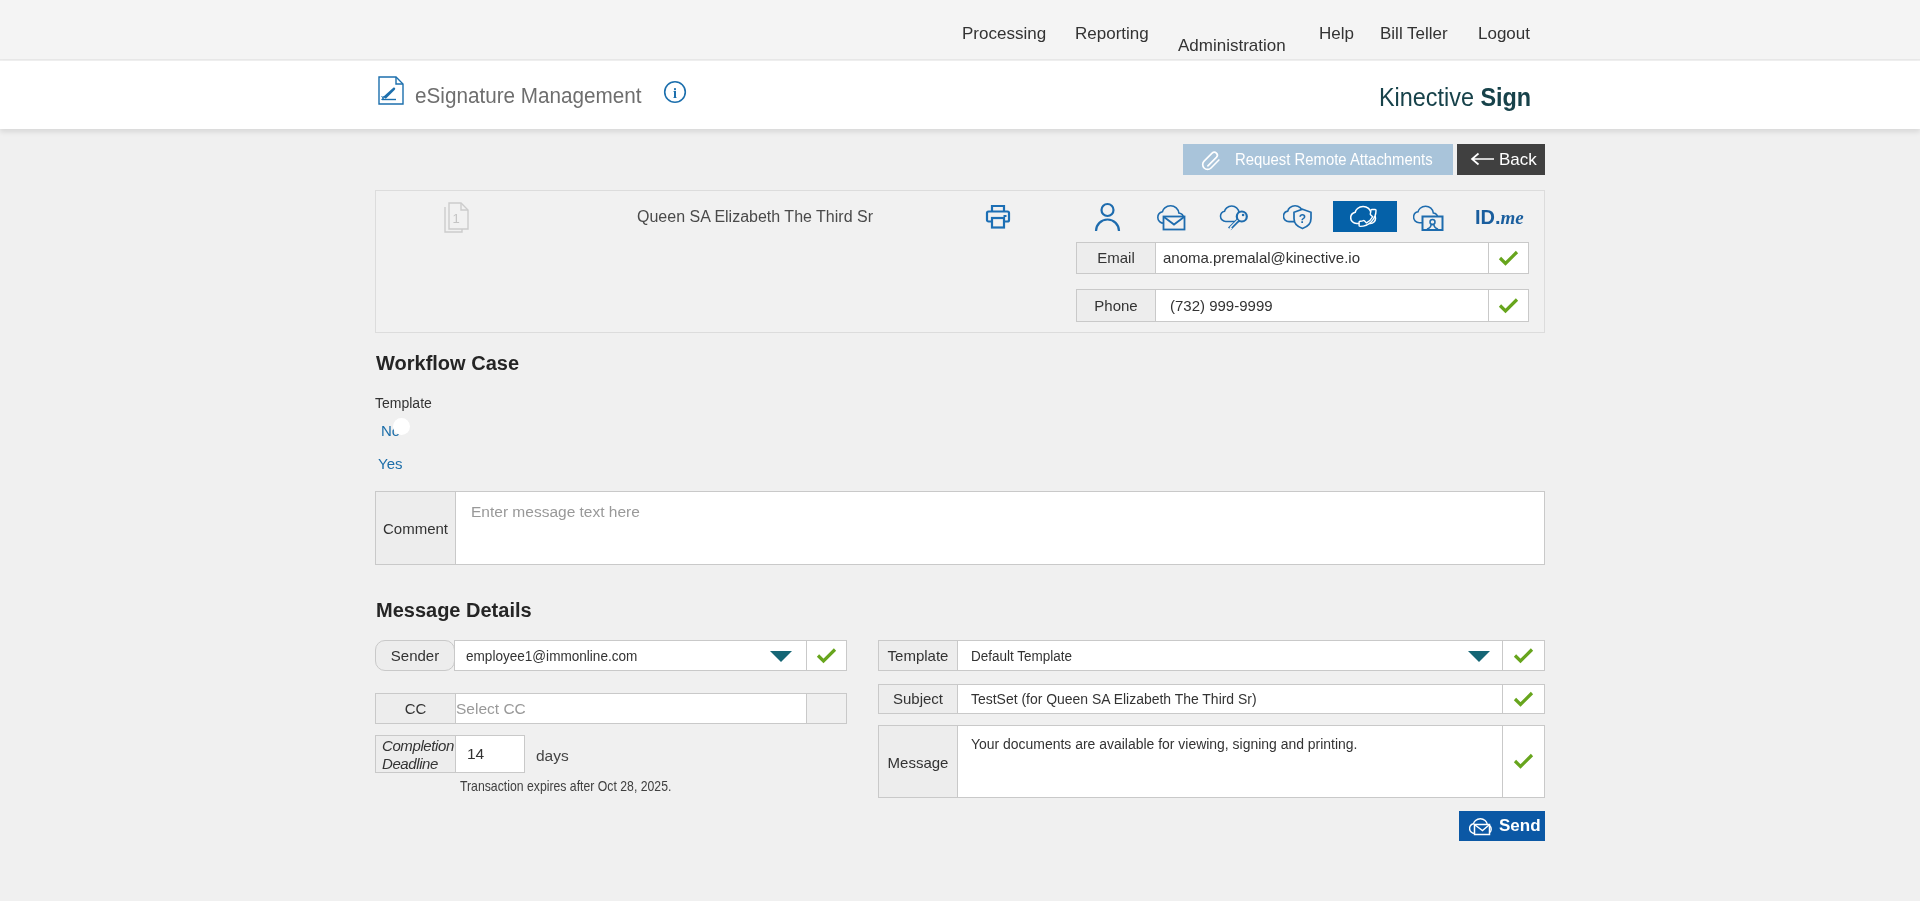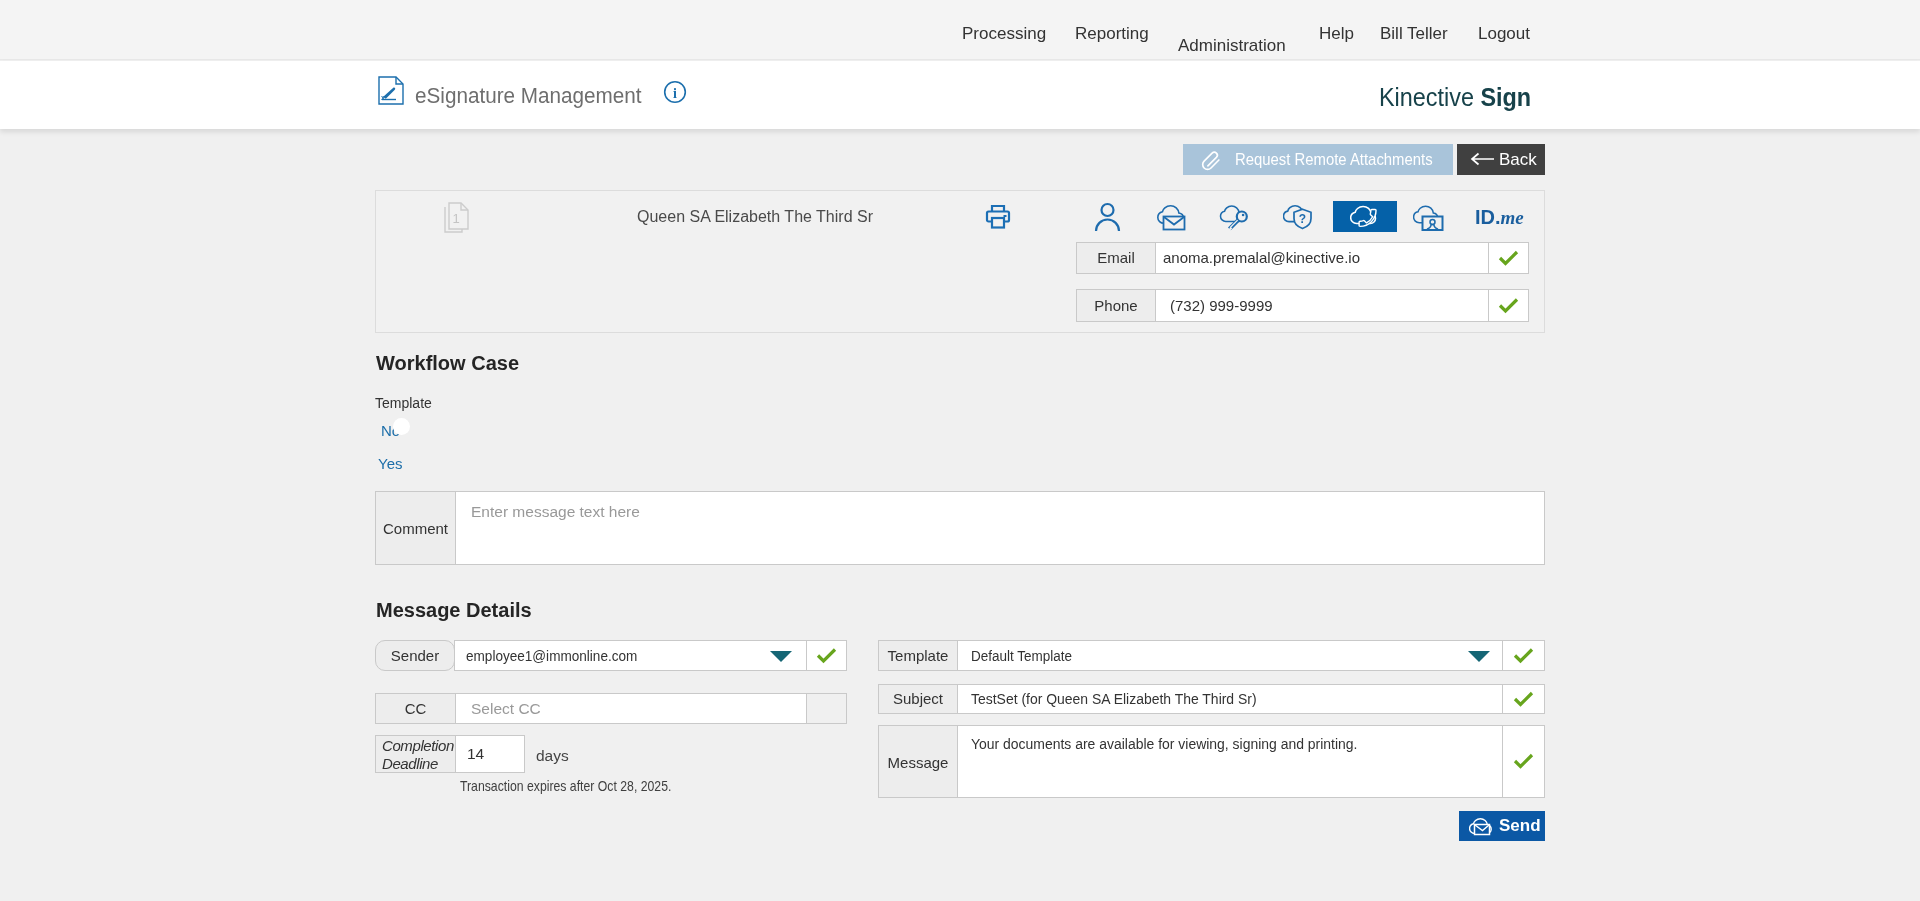--- a/index.html
+++ b/index.html
@@ -176,21 +176,21 @@
 <div class="lblcell" style="left:375px; top:640px; width:80px; height:31px; font-size:15px; line-height:29px;border-radius:10px;">Sender</div>
 <div class="inpcell" style="left:454px; top:640px; width:353px; height:31px; font-size:15.5px; line-height:29px;"><span style="display:inline-block; margin-left:11px; transform:scaleX(0.875); transform-origin:left center; white-space:nowrap;">employee1@immonline.com</span></div>
 <div class="tri" style="left:770px; top:651px;"></div>
 <div class="chkcell" style="left:806px; top:640px; width:41px; height:31px;">
   <svg width="39" height="29" viewBox="0 0 39 29">
       <path class="greencheck" d="M11 14.5 l5.5 5.5 L28 8.5"></path>
     </svg>
 </div>
 
 <div class="lblcell" style="left:375px; top:693px; width:81px; height:31px; font-size:15px; line-height:29px;">CC</div>
-<div class="inpcell" style="left:455px; top:693px; width:352px; height:31px; font-size:15.5px; line-height:29px; padding-left:15px;"><span class="ph">Select CC</span></div>
+<div class="inpcell" style="left:455px; top:693px; width:352px; height:31px; font-size:15.5px; line-height:29px; "><span class="ph">Select CC</span></div>
 <div class="abs" style="left:806px; top:693px; width:41px; height:31px; border:1px solid #c9c9c9;"></div>
 
 <div class="lblcell" style="left:375px; top:735px; width:81px; height:38px; font-size:15px; text-align:left; padding:1px 0 0 6px; line-height:18px; letter-spacing:-0.4px;font-style:italic;">Completion<br>Deadline</div>
 <div class="inpcell" style="left:455px; top:735px; width:70px; height:38px; font-size:15.5px; line-height:36px; padding-left:11px;">14</div>
 <div class="abs" style="left:536px; top:747px; font-size:15.5px; color:#444;">days</div>
 <div class="abs" style="left:460px; top:778px; font-size:14.5px; color:#3f3f3f; transform:scaleX(0.845); transform-origin:left center; white-space:nowrap;">Transaction expires after Oct 28, 2025.</div>
 
 <div class="lblcell" style="left:878px; top:640px; width:80px; height:31px; font-size:15px; line-height:29px;">Template</div>
 <div class="inpcell" style="left:957px; top:640px; width:546px; height:31px; font-size:15.5px; line-height:29px;"><span style="display:inline-block; margin-left:13px; transform:scaleX(0.87); transform-origin:left center; white-space:nowrap;">Default Template</span></div>
 <div class="tri" style="left:1468px; top:651px;"></div>

